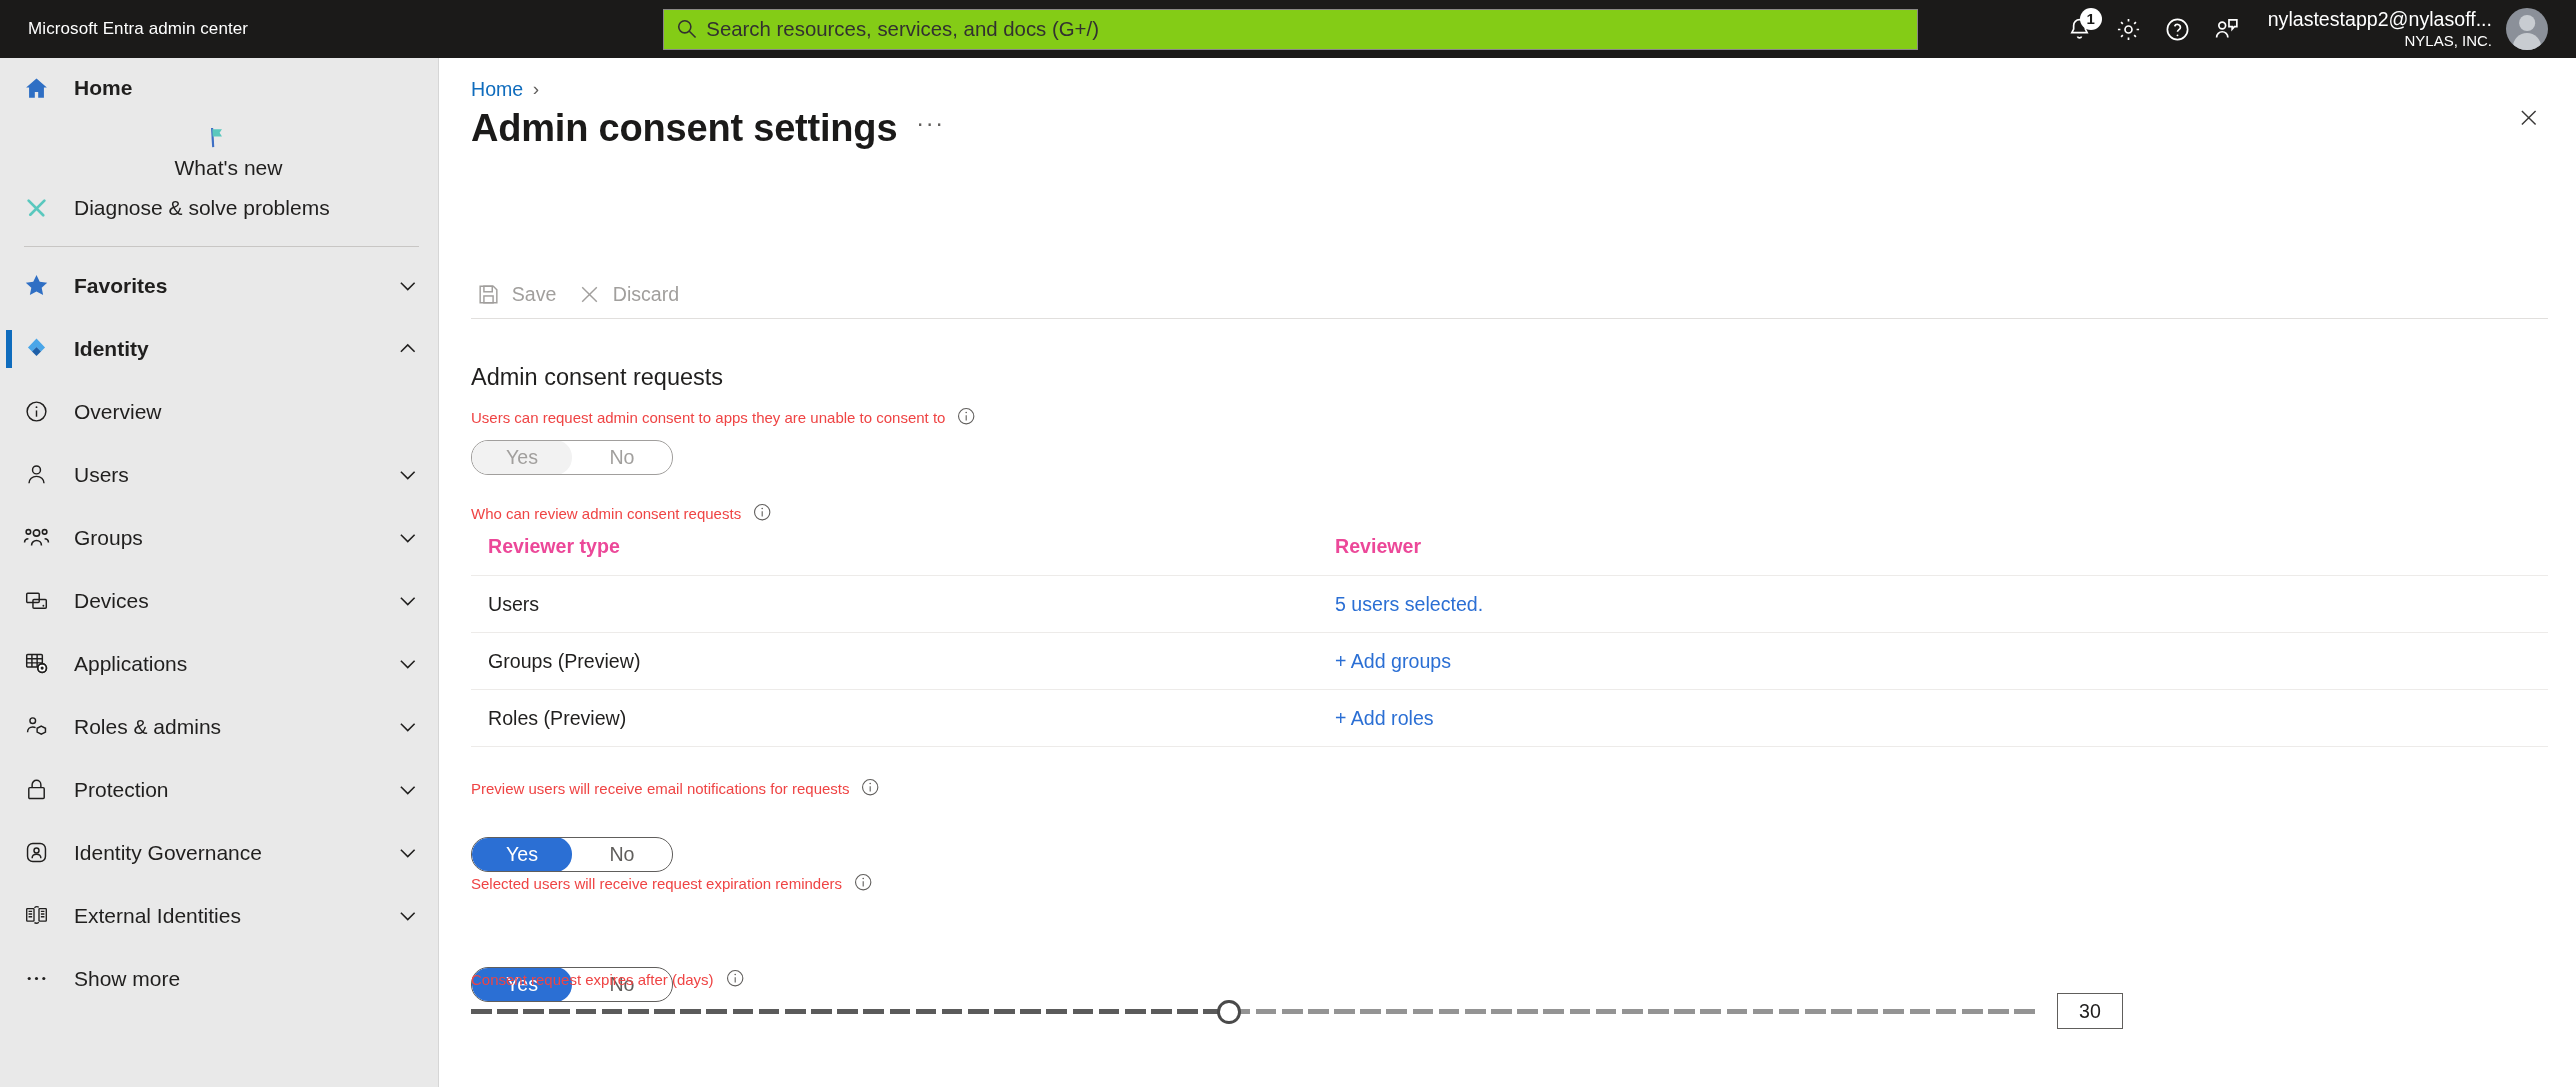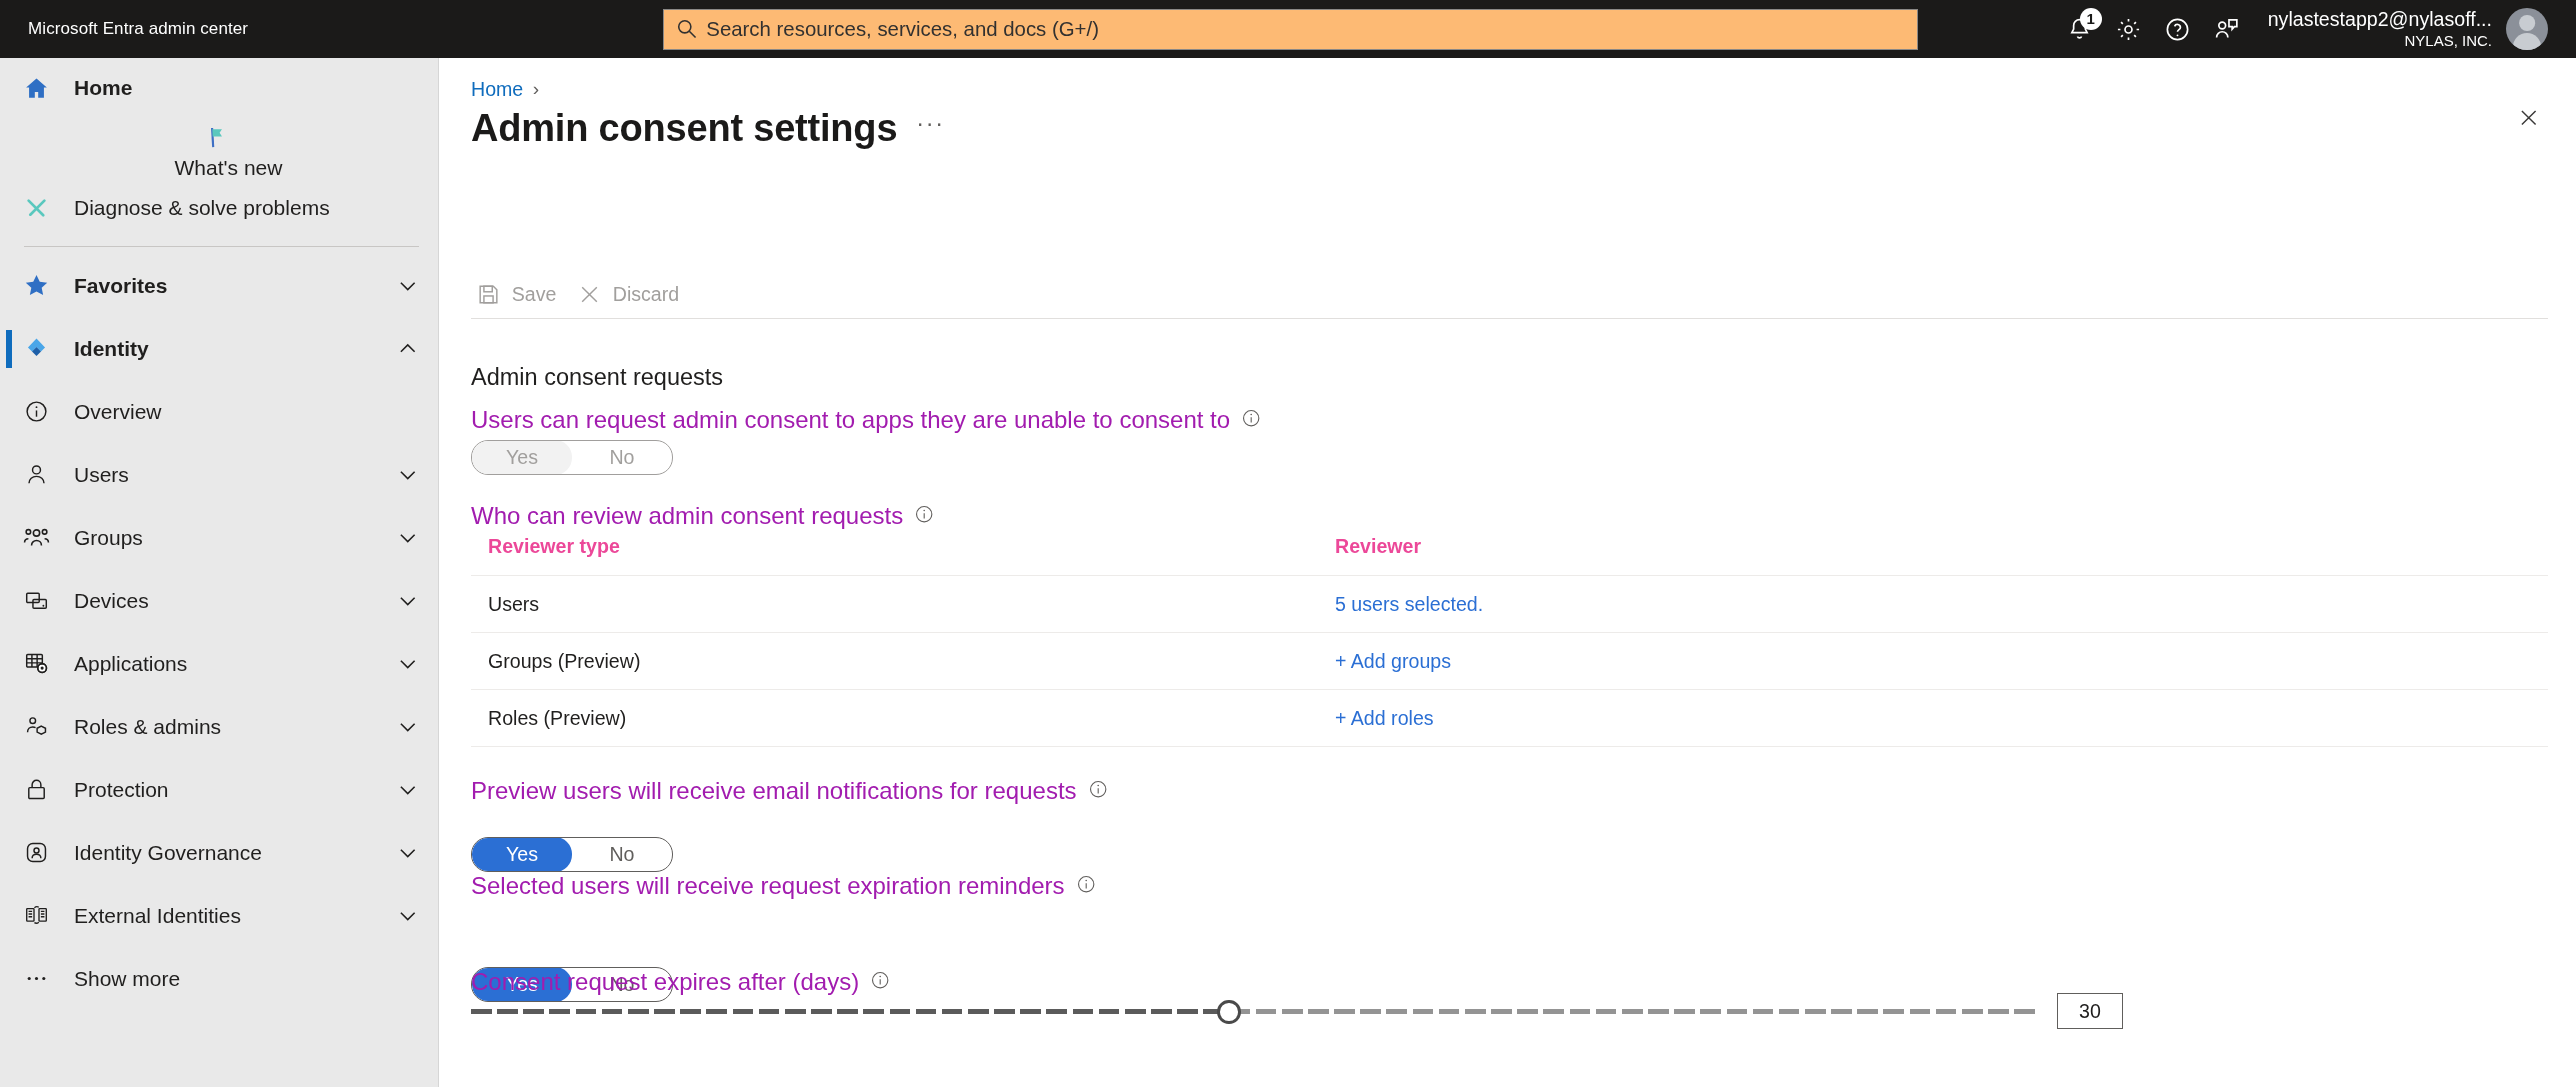--- a/index.html
+++ b/index.html
@@ -21,21 +21,21 @@
     color: #ffffff;
     font-size: 17px;
     font-weight: 400;
     margin-left: 28px;
     letter-spacing: 0.1px;
     white-space: nowrap;
   }
   .search-wrap {
     position: absolute; left: 663px; top: 8.6px;
     width: 1255px; height: 41px;
-    background: #fdba74;
+    background: #84cc16;
     border: 0.8px solid #8a8886;
     display: flex; align-items: center;
     padding: 0 11px;
   }
   .search-ico { width: 23.5px; height: 23.5px; flex: 0 0 23.5px; display:block; }
   .search-ph {
     font-size: 20.4px; color: #323130; margin-left: 7.8px;
     white-space: nowrap;
   }
   .top-icons {
@@ -154,21 +154,21 @@
   .cmd .lbl { font-size: 19.6px; color: #a19f9d; white-space: nowrap; }
   .cmd svg { display: block; }
 
   
   .sec-title {
     position: absolute; left: 31px; top: 306px;
     font-size: 23.5px; color: #201f1e;
   }
   .field-label {
     display: flex; align-items: center; gap: 11px;
-    font-size: 24px; color: #a21caf; white-space: nowrap;
+    font-size: 15px; color: #ef4444; white-space: nowrap;
   }
 
   .lbl-1 { position: absolute; left: 31px; top: 348px; }
   .tog-1 { position: absolute; left: 31px; top: 382px; }
   .lbl-2 { position: absolute; left: 31px; top: 444px; }
   .tbl   { position: absolute; left: 31px; top: 477px; width: 2077px; }
   .lbl-3 { position: absolute; left: 31px; top: 719px; }
   .tog-3 { position: absolute; left: 31px; top: 744px; }
   .lbl-4 { position: absolute; left: 31px; top: 814px; }
   .tog-4 { position: absolute; left: 31px; top: 839px; }

